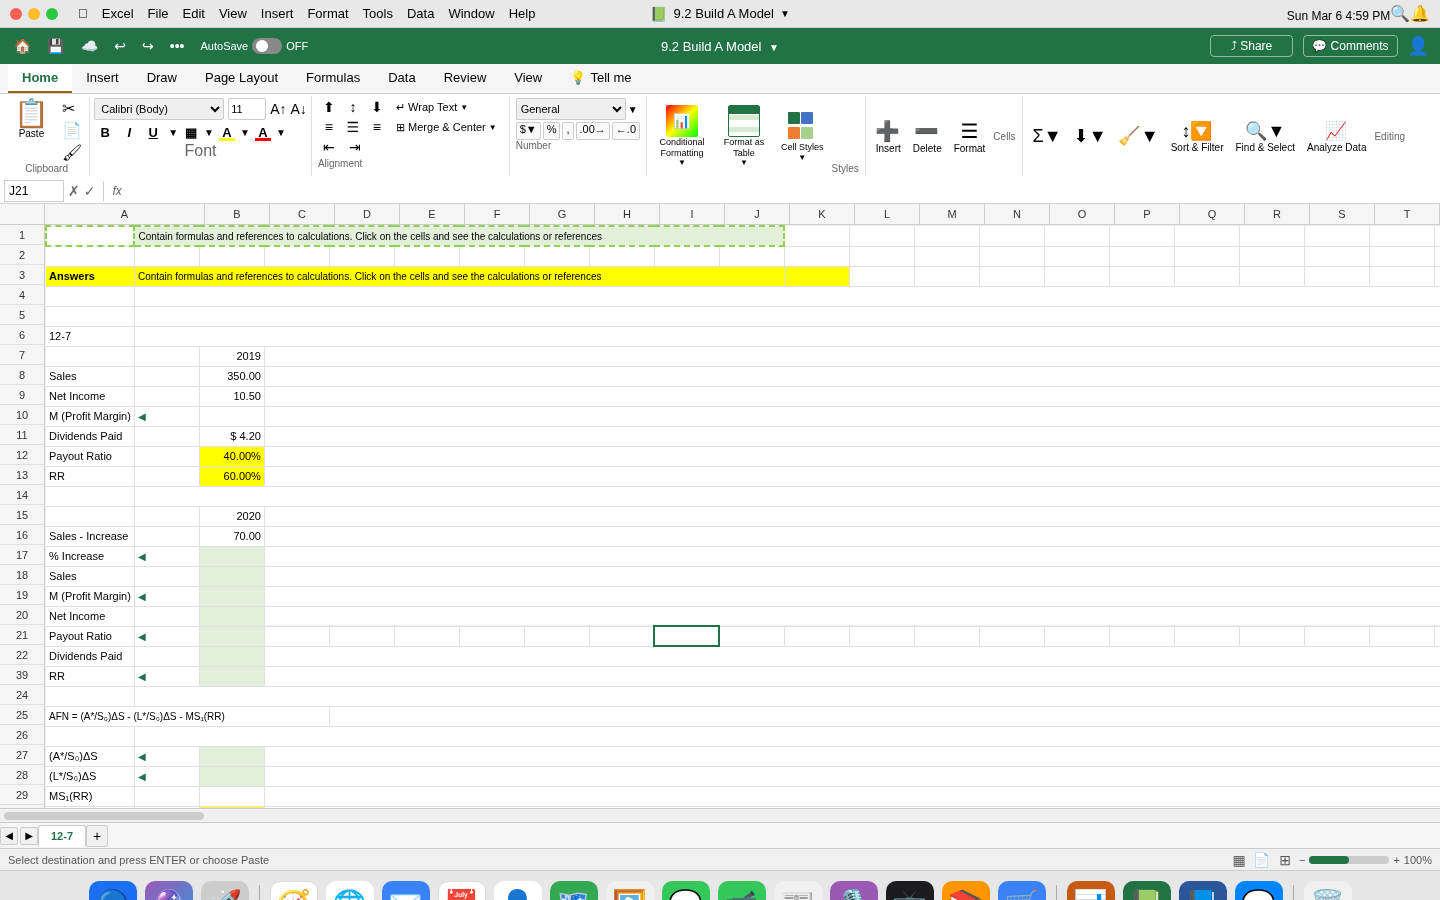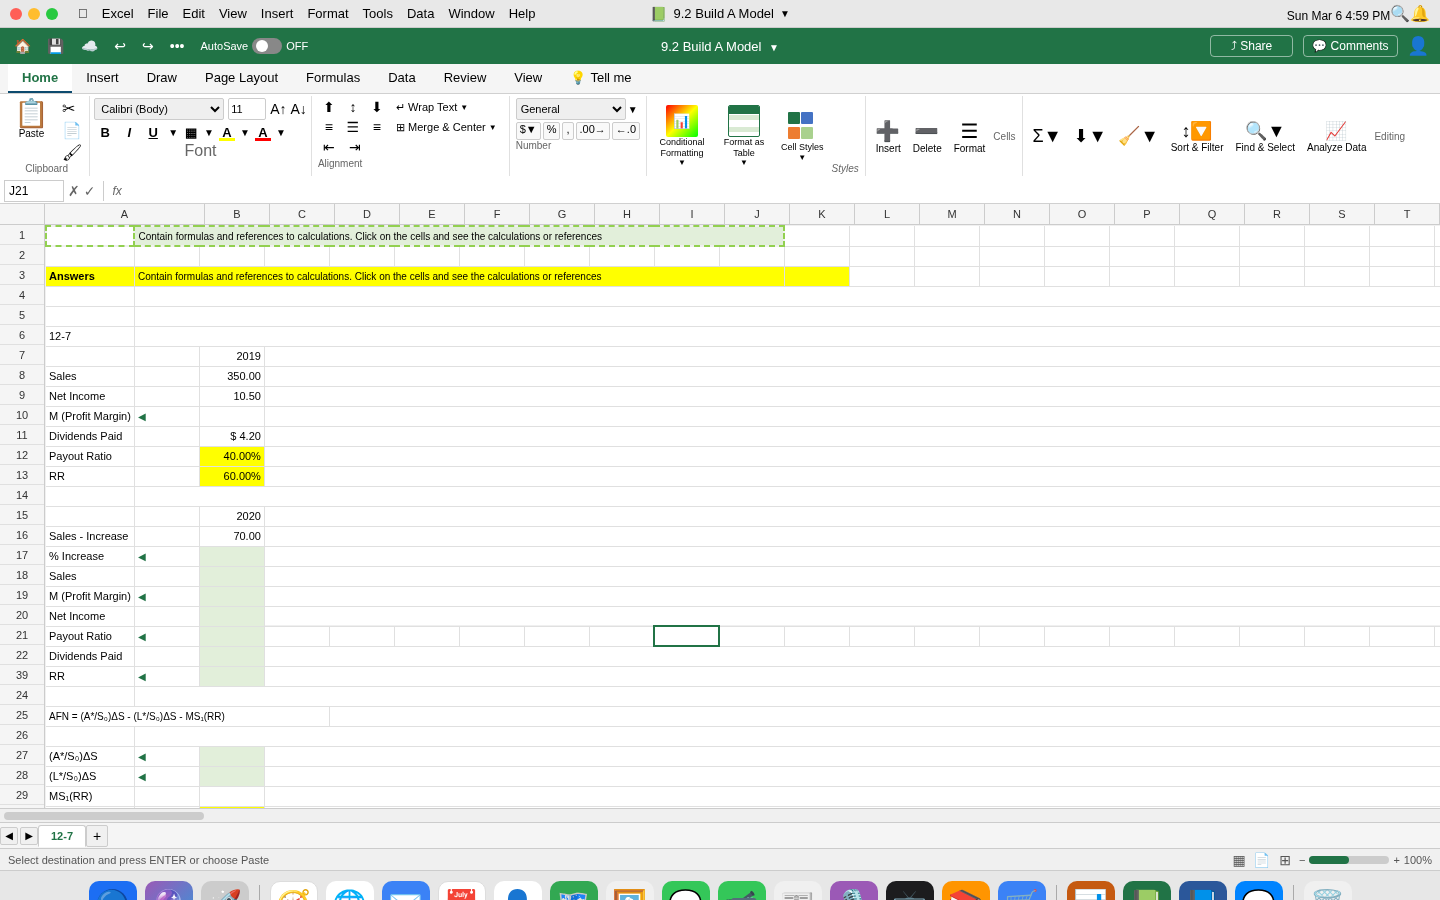--- a/index.html
+++ b/index.html
@@ -20,21 +20,21 @@
     .tl-close { background: #ff5f57; }
     .tl-min { background: #ffbd2e; }
     .tl-max { background: #28c940; }
     .title-bar-center { position: absolute; left: 50%; transform: translateX(-50%); display: flex; align-items: center; gap: 6px; font-size: 13px; font-weight: 500; }
     .title-bar-icons { margin-left: auto; display: flex; align-items: flex-end; }
     .title-bar-left { display: flex; align-items: center; gap: 20px; }
     .menu-items { display: flex; gap: 14px; font-size: 13px; }
     .menu-item { cursor: pointer; }
     .ribbon-tabs { display: flex; padding: 0 8px; border-bottom: 1px solid #d0d0d0; background: #f5f5f5; }
     .ribbon-tab { padding: 6px 14px; font-size: 13px; cursor: pointer; border-bottom: 2px solid transparent; }
-    .ribbon-tab.active { background: #fff; border-bottom: 2px solid #0c4a6e; color: #217346; font-weight: 600; }
+    .ribbon-tab.active { background: #fff; border-bottom: 2px solid #a16207; color: #217346; font-weight: 600; }
 
     
     .quick-access { height: 36px; background: #217346; display: flex; align-items: center; padding: 0 10px; gap: 8px; }
     .qa-icon { color: white; font-size: 14px; cursor: pointer; padding: 2px 4px; }
     .qa-title { color: white; font-size: 13px; font-weight: 500; position: absolute; left: 50%; transform: translateX(-50%); }
     .qa-right { margin-left: auto; display: flex; gap: 10px; color: white; font-size: 14px; }
 
     
     .ribbon-content { display: flex; align-items: stretch; padding: 2px 4px; min-height: 70px; background: #fff; }
     .ribbon-group { display: flex; flex-direction: column; align-items: center; padding: 2px 4px; border-right: 1px solid #e0e0e0; min-width: 40px; }
@@ -297,21 +297,21 @@
     <div class="style-btn">
       <div style="width:32px;height:32px;display:flex;flex-wrap:wrap;gap:1px;padding:2px;">
         <div style="width:12px;height:12px;background:#217346;border-radius:1px;"></div>
         <div style="width:12px;height:12px;background:#4472c4;border-radius:1px;"></div>
         <div style="width:12px;height:12px;background:#ed7d31;border-radius:1px;"></div>
         <div style="width:12px;height:12px;background:#a9d18e;border-radius:1px;"></div>
       </div>
       <div style="font-size:9px;text-align:center;max-width:50px;line-height:1.2;">Cell Styles</div>
       <span style="font-size:8px;">▼</span>
     </div>
-    <span style="font-size:10px;color:#666;align-self:flex-end;font-style:italic;">Styles</span>
+    <span style="font-size:10px;color:#666;align-self:flex-end;">Styles</span>
   </div>
 
   <div class="cells-section">
     <div class="rb-btn">
       <span style="font-size:20px;">➕</span>
       <span style="font-size:10px;">Insert</span>
     </div>
     <div class="rb-btn">
       <span style="font-size:20px;">➖</span>
       <span style="font-size:10px;">Delete</span>

